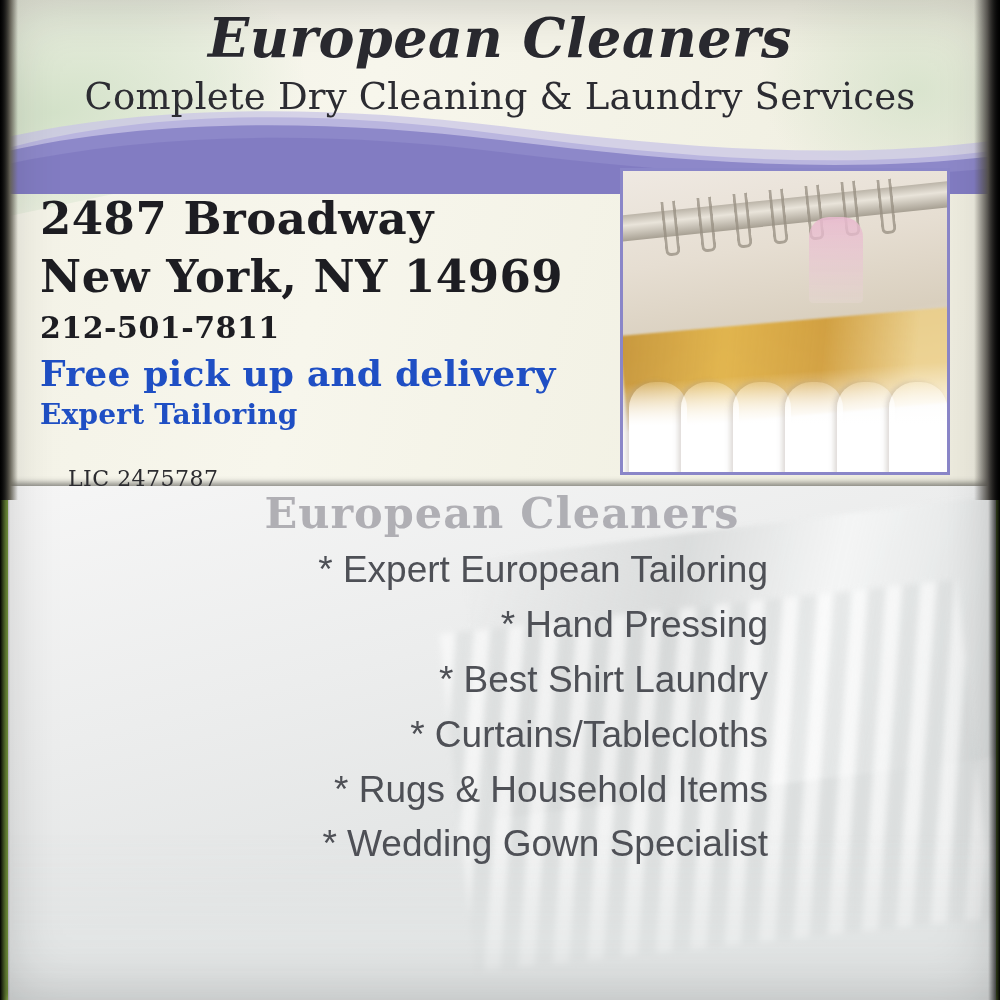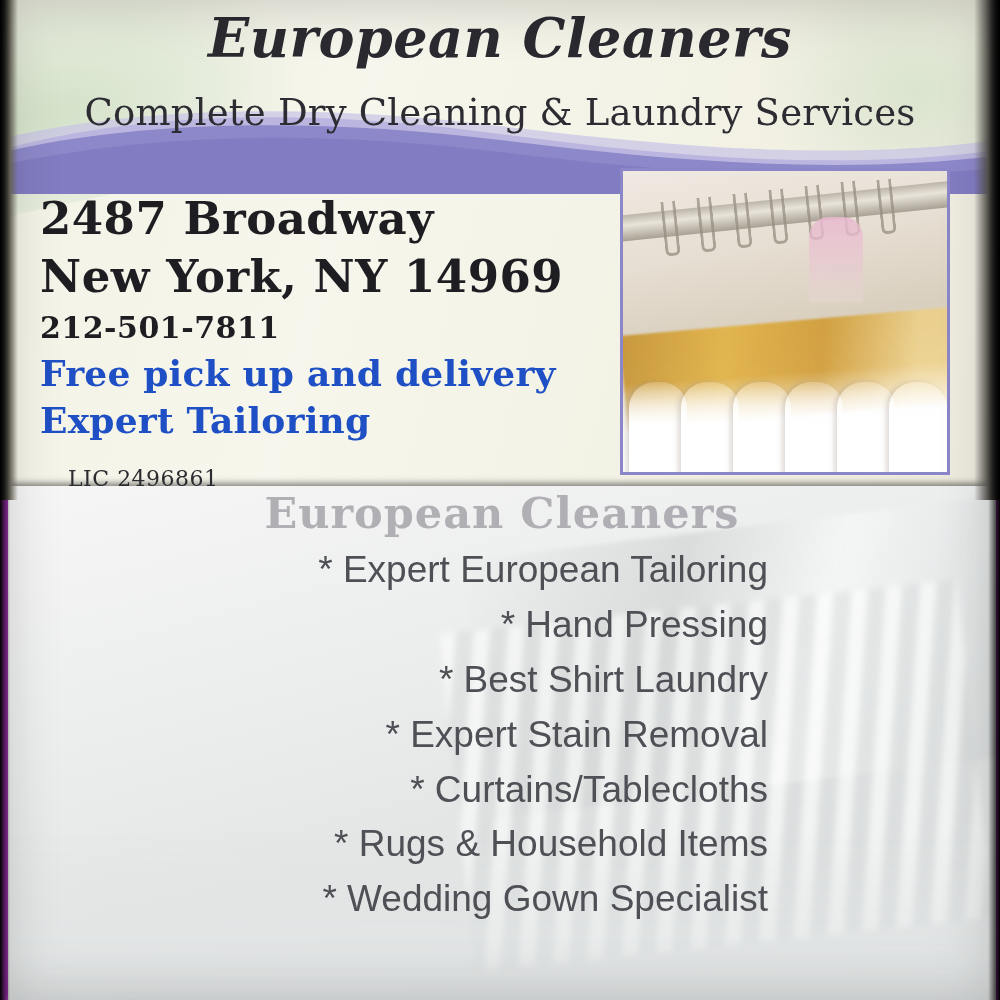--- a/index.html
+++ b/index.html
@@ -12,21 +12,21 @@
     height: 1000px;
     overflow: hidden;
     font-family: "Liberation Sans", sans-serif;
   }
 
   #photo {
     position: relative;
     width: 1000px;
     height: 1000px;
     overflow: hidden;
-    background: #d946ef;
+    background: #bef264;
   }
 
   
   .card-top {
     position: absolute;
     left: 0;
     top: 0;
     width: 1000px;
     height: 500px;
     background: linear-gradient(105deg, #f3f2e6 0%, #f7f6ec 35%, #f2f1e4 70%, #eceadd 100%);
@@ -99,21 +99,21 @@
     letter-spacing: 0.5px;
     margin-top: 10px;
     line-height: 1.05;
     text-shadow: 0 1px 0 rgba(255,255,255,0.4);
   }
   .biz-tagline {
     font-family: "DejaVu Serif", serif;
     font-weight: 400;
     font-size: 37px;
     color: #2c2c32;
-    margin-top: 24px;
+    margin-top: 8px;
     letter-spacing: 0.2px;
   }
 
   .addr-block {
     position: absolute;
     left: 40px;
     top: 190px;
     width: 560px;
     z-index: 4;
   }
@@ -135,21 +135,21 @@
   }
   .promo-line {
     font-family: "DejaVu Serif", serif;
     font-weight: 700;
     font-size: 36px;
     color: #1f4fc4;
     line-height: 1.3;
     letter-spacing: 0.2px;
   }
   .promo-line.second {
-    font-size: 36px;
+    font-size: 28px;
   }
   .lic-line {
     position: absolute;
     left: 68px;
     top: 466px;
     font-family: "DejaVu Serif", serif;
     font-weight: 400;
     font-size: 22px;
     color: #2c2c30;
     letter-spacing: 0.5px;
@@ -354,21 +354,21 @@
     </div>
 
     <div class="addr-block">
       <div class="addr-line">2487 Broadway</div>
       <div class="addr-line">New York, NY 14969</div>
       <div class="phone-line">212-501-7811</div>
       <div class="promo-line">Free pick up and delivery</div>
       <div class="promo-line second">Expert Tailoring</div>
     </div>
 
-    <div class="lic-line">LIC 2496861</div>
+    <div class="lic-line">LIC 2475787</div>
 
     <div class="card-photo">
       <div class="cp-bg"></div>
       <div class="cp-rail"></div>
 
       <div class="cp-hook" style="left:40px;  top:30px;"></div>
       <div class="cp-hook" style="left:76px;  top:26px;"></div>
       <div class="cp-hook" style="left:112px; top:22px;"></div>
       <div class="cp-hook" style="left:148px; top:18px;"></div>
       <div class="cp-hook" style="left:184px; top:14px;"></div>
@@ -392,21 +392,20 @@
     <div class="fl-wm1"></div>
     <div class="fl-wm2"></div>
     <div class="fl-wm3"></div>
 
     <div class="flyer-title">European Cleaners</div>
 
     <div class="services">
       <div class="service-item">* Expert European Tailoring</div>
       <div class="service-item">* Hand Pressing</div>
       <div class="service-item">* Best Shirt Laundry</div>
-      <div class="service-item">* Expert Stain Removal</div>
       <div class="service-item">* Curtains/Tablecloths</div>
       <div class="service-item">* Rugs &amp; Household Items</div>
       <div class="service-item">* Wedding Gown Specialist</div>
 
     </div>
   </div>
 
   <div class="edge-left"></div>
   <div class="edge-right"></div>
   <div class="vignette"></div>

